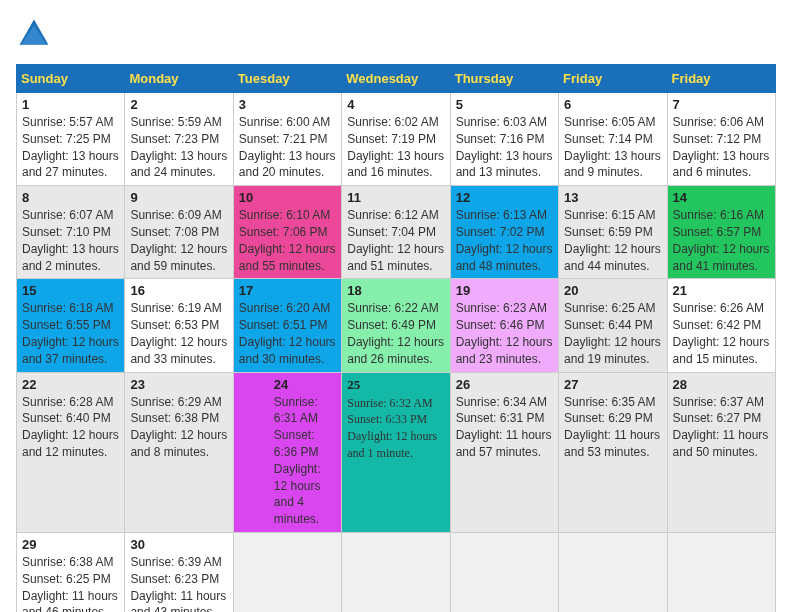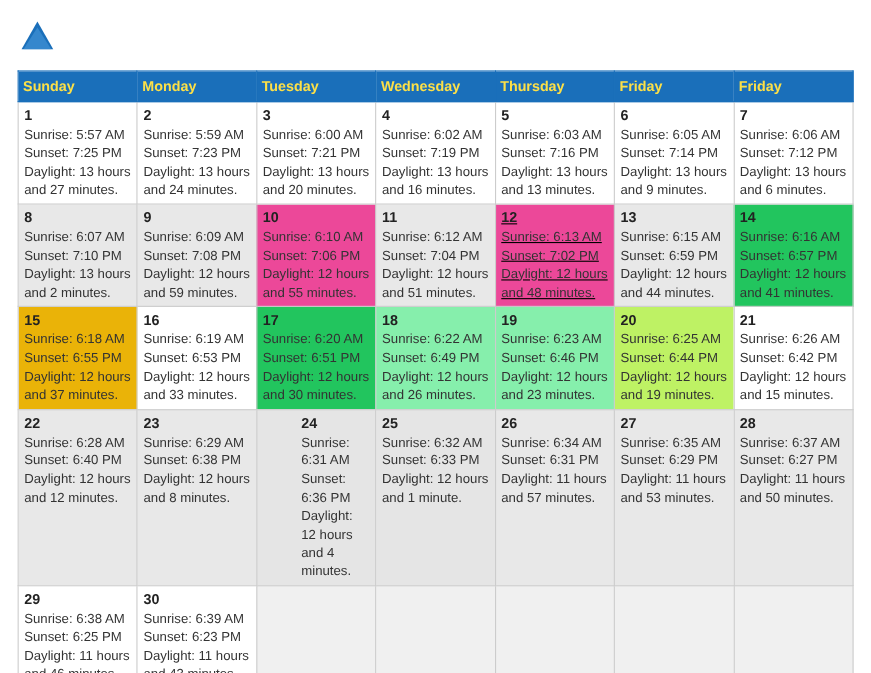--- a/index.html
+++ b/index.html
@@ -160,77 +160,77 @@
           <div class="day-info">Sunrise: 6:09 AM<br>Sunset: 7:08 PM<br>Daylight: 12 hours and 59 minutes.</div>
         </td>
         <td style="background: #ec4899;">
           <span class="day-number">10</span>
           <div class="day-info">Sunrise: 6:10 AM<br>Sunset: 7:06 PM<br>Daylight: 12 hours and 55 minutes.</div>
         </td>
         <td style="background: rgb(232, 232, 232);">
           <span class="day-number">11</span>
           <div class="day-info">Sunrise: 6:12 AM<br>Sunset: 7:04 PM<br>Daylight: 12 hours and 51 minutes.</div>
         </td>
-        <td style="background: #ec4899; text-decoration: underline;">
+        <td style="background: #0ea5e9;">
           <span class="day-number">12</span>
           <div class="day-info">Sunrise: 6:13 AM<br>Sunset: 7:02 PM<br>Daylight: 12 hours and 48 minutes.</div>
         </td>
         <td style="background: rgb(232, 232, 232);">
           <span class="day-number">13</span>
           <div class="day-info">Sunrise: 6:15 AM<br>Sunset: 6:59 PM<br>Daylight: 12 hours and 44 minutes.</div>
         </td>
         <td style="background: #22c55e;">
           <span class="day-number">14</span>
           <div class="day-info">Sunrise: 6:16 AM<br>Sunset: 6:57 PM<br>Daylight: 12 hours and 41 minutes.</div>
         </td>
       </tr>
       <tr class="row-odd">
-        <td style="background: #eab308;">
+        <td style="background: #0ea5e9;">
           <span class="day-number">15</span>
           <div class="day-info">Sunrise: 6:18 AM<br>Sunset: 6:55 PM<br>Daylight: 12 hours and 37 minutes.</div>
         </td>
         <td style="background: rgb(255, 255, 255);">
           <span class="day-number">16</span>
           <div class="day-info">Sunrise: 6:19 AM<br>Sunset: 6:53 PM<br>Daylight: 12 hours and 33 minutes.</div>
         </td>
-        <td style="background: #22c55e;">
+        <td style="background: #0ea5e9;">
           <span class="day-number">17</span>
           <div class="day-info">Sunrise: 6:20 AM<br>Sunset: 6:51 PM<br>Daylight: 12 hours and 30 minutes.</div>
         </td>
         <td style="background: #86efac;">
           <span class="day-number">18</span>
           <div class="day-info">Sunrise: 6:22 AM<br>Sunset: 6:49 PM<br>Daylight: 12 hours and 26 minutes.</div>
         </td>
-        <td style="background: #86efac;">
+        <td style="background: #f0abfc;">
           <span class="day-number">19</span>
           <div class="day-info">Sunrise: 6:23 AM<br>Sunset: 6:46 PM<br>Daylight: 12 hours and 23 minutes.</div>
         </td>
-        <td style="background: #bef264; margin-top: 18px;">
+        <td style="background: #e5e5e5; margin-top: 18px;">
           <span class="day-number">20</span>
           <div class="day-info">Sunrise: 6:25 AM<br>Sunset: 6:44 PM<br>Daylight: 12 hours and 19 minutes.</div>
         </td>
         <td style="background: rgb(255, 255, 255);">
           <span class="day-number">21</span>
           <div class="day-info">Sunrise: 6:26 AM<br>Sunset: 6:42 PM<br>Daylight: 12 hours and 15 minutes.</div>
         </td>
       </tr>
       <tr class="row-even">
         <td style="background: rgb(232, 232, 232);">
           <span class="day-number">22</span>
           <div class="day-info">Sunrise: 6:28 AM<br>Sunset: 6:40 PM<br>Daylight: 12 hours and 12 minutes.</div>
         </td>
         <td style="background: rgb(232, 232, 232); margin-left: 24px;">
           <span class="day-number">23</span>
           <div class="day-info">Sunrise: 6:29 AM<br>Sunset: 6:38 PM<br>Daylight: 12 hours and 8 minutes.</div>
         </td>
-        <td style="background: #e5e5e5; padding-left: 40px;">
+        <td style="background: #d946ef; padding-left: 40px;">
           <span class="day-number">24</span>
           <div class="day-info">Sunrise: 6:31 AM<br>Sunset: 6:36 PM<br>Daylight: 12 hours and 4 minutes.</div>
         </td>
-        <td style="background: #e5e5e5;">
+        <td style="background: #14b8a6; font-family: Liberation Serif, serif;">
           <span class="day-number">25</span>
           <div class="day-info">Sunrise: 6:32 AM<br>Sunset: 6:33 PM<br>Daylight: 12 hours and 1 minute.</div>
         </td>
         <td style="background: rgb(232, 232, 232);">
           <span class="day-number">26</span>
           <div class="day-info">Sunrise: 6:34 AM<br>Sunset: 6:31 PM<br>Daylight: 11 hours and 57 minutes.</div>
         </td>
         <td style="background: rgb(232, 232, 232); margin-left: 42px;">
           <span class="day-number">27</span>
           <div class="day-info">Sunrise: 6:35 AM<br>Sunset: 6:29 PM<br>Daylight: 11 hours and 53 minutes.</div>

